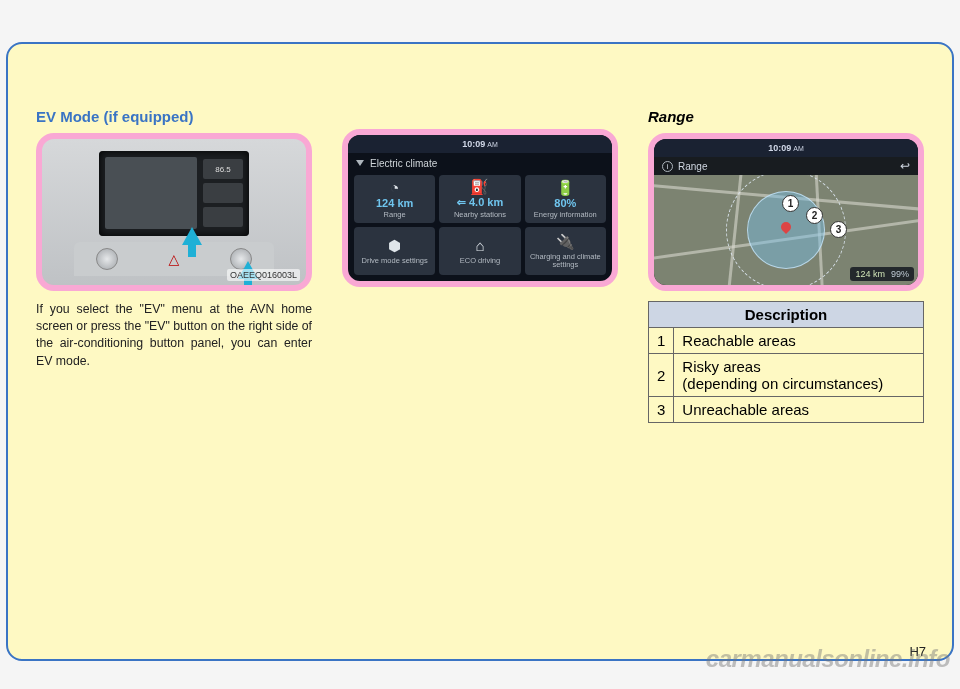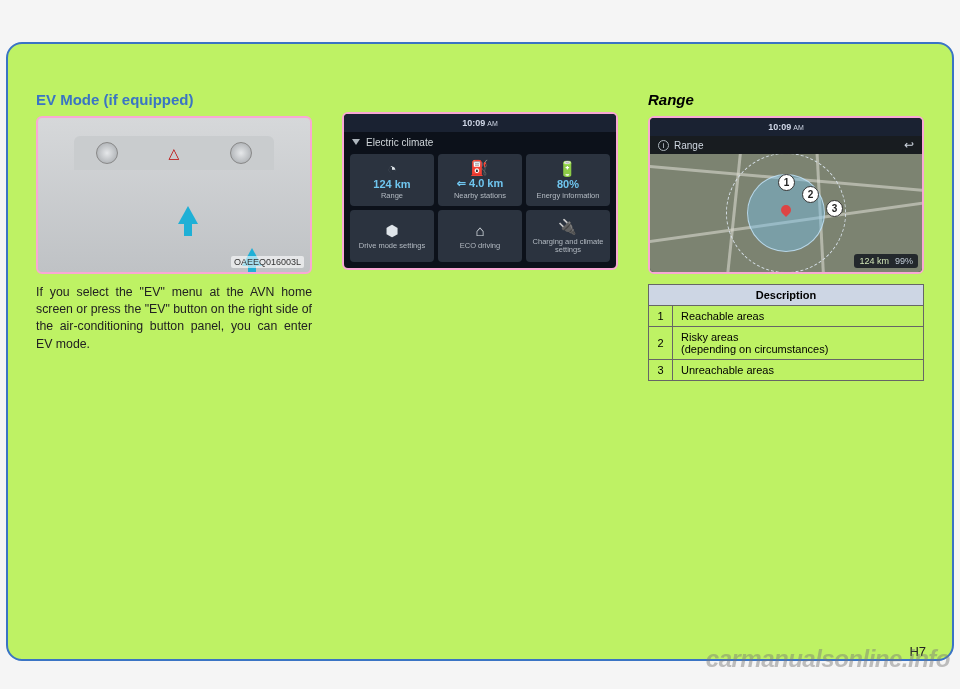--- a/index.html
+++ b/index.html
@@ -12,22 +12,22 @@
     overflow: hidden;
   }
   .page-frame {
     position: absolute;
     top: 42px;
     left: 6px;
     right: 6px;
     bottom: 28px;
     border: 2px solid #3a74c4;
     border-radius: 16px;
-    background: #bef264;
-    padding: 15px 28px 12px 28px;
+    background: #fef9c3;
+    padding: 32px 28px 12px 28px;
   }
   .section-bar {
     position: absolute;
     top: 62px;
     left: 0;
     right: 0;
     height: 22px;
   }
   .hline {
     position: absolute;
@@ -72,22 +72,22 @@
   }
   .sub-heading-italic {
     font-style: italic;
     font-weight: 700;
     font-size: 15px;
     margin-bottom: 8px;
   }
   .fig {
     width: 100%;
     height: 158px;
-    border: 2px solid #f9a8d4;
-    border-radius: 6px;
+    border: 6px solid #f9a8d4;
+    border-radius: 18px;
     background: linear-gradient(#d6d8da,#bfc2c5);
     position: relative;
     margin-bottom: 10px;
     overflow: hidden;
   }
   .fig-dash {
     display: flex;
     flex-direction: column;
     align-items: center;
     justify-content: flex-start;
@@ -336,21 +336,21 @@
     border-radius: 3px;
     display: flex;
     gap: 6px;
     align-items: center;
   }
   .map-badge .b2 { color: #bfcad4; }
 
   table.desc {
     border-collapse: collapse;
     width: 100%;
-    font-size: 11px;
+    font-size: 15px;
   }
   table.desc th, table.desc td {
     border: 1px solid #666;
     padding: 4px 8px;
     text-align: left;
   }
   table.desc th {
     background: #cdd6e4;
     font-weight: 700;
     text-align: center;
@@ -388,20 +388,28 @@
     <div class="section-title">EV MODE</div>
   </div>
 </div>
 
 <div class="page-frame">
   <div class="columns">
 
     <div class="col">
       <div class="sub-heading-blue">EV Mode (if equipped)</div>
       <div class="fig fig-dash">
+        <div class="fig-screen">
+          <div class="map-area"></div>
+          <div class="side-widgets">
+            <div class="w">86.5</div>
+            <div class="w"></div>
+            <div class="w"></div>
+          </div>
+        </div>
         <div class="arrow-up arrow1"></div>
         <div class="fig-controls">
           <div class="knob"></div>
           <div class="hazard">△</div>
           <div class="knob"></div>
         </div>
         <div class="arrow-up arrow2"></div>
         <div class="fig-code">OAEEQ016003L</div>
       </div>
       <p class="body-text">If you select the "EV" menu at the AVN home screen or press the "EV" button on the right side of the air-conditioning button panel, you can enter EV mode.</p>

